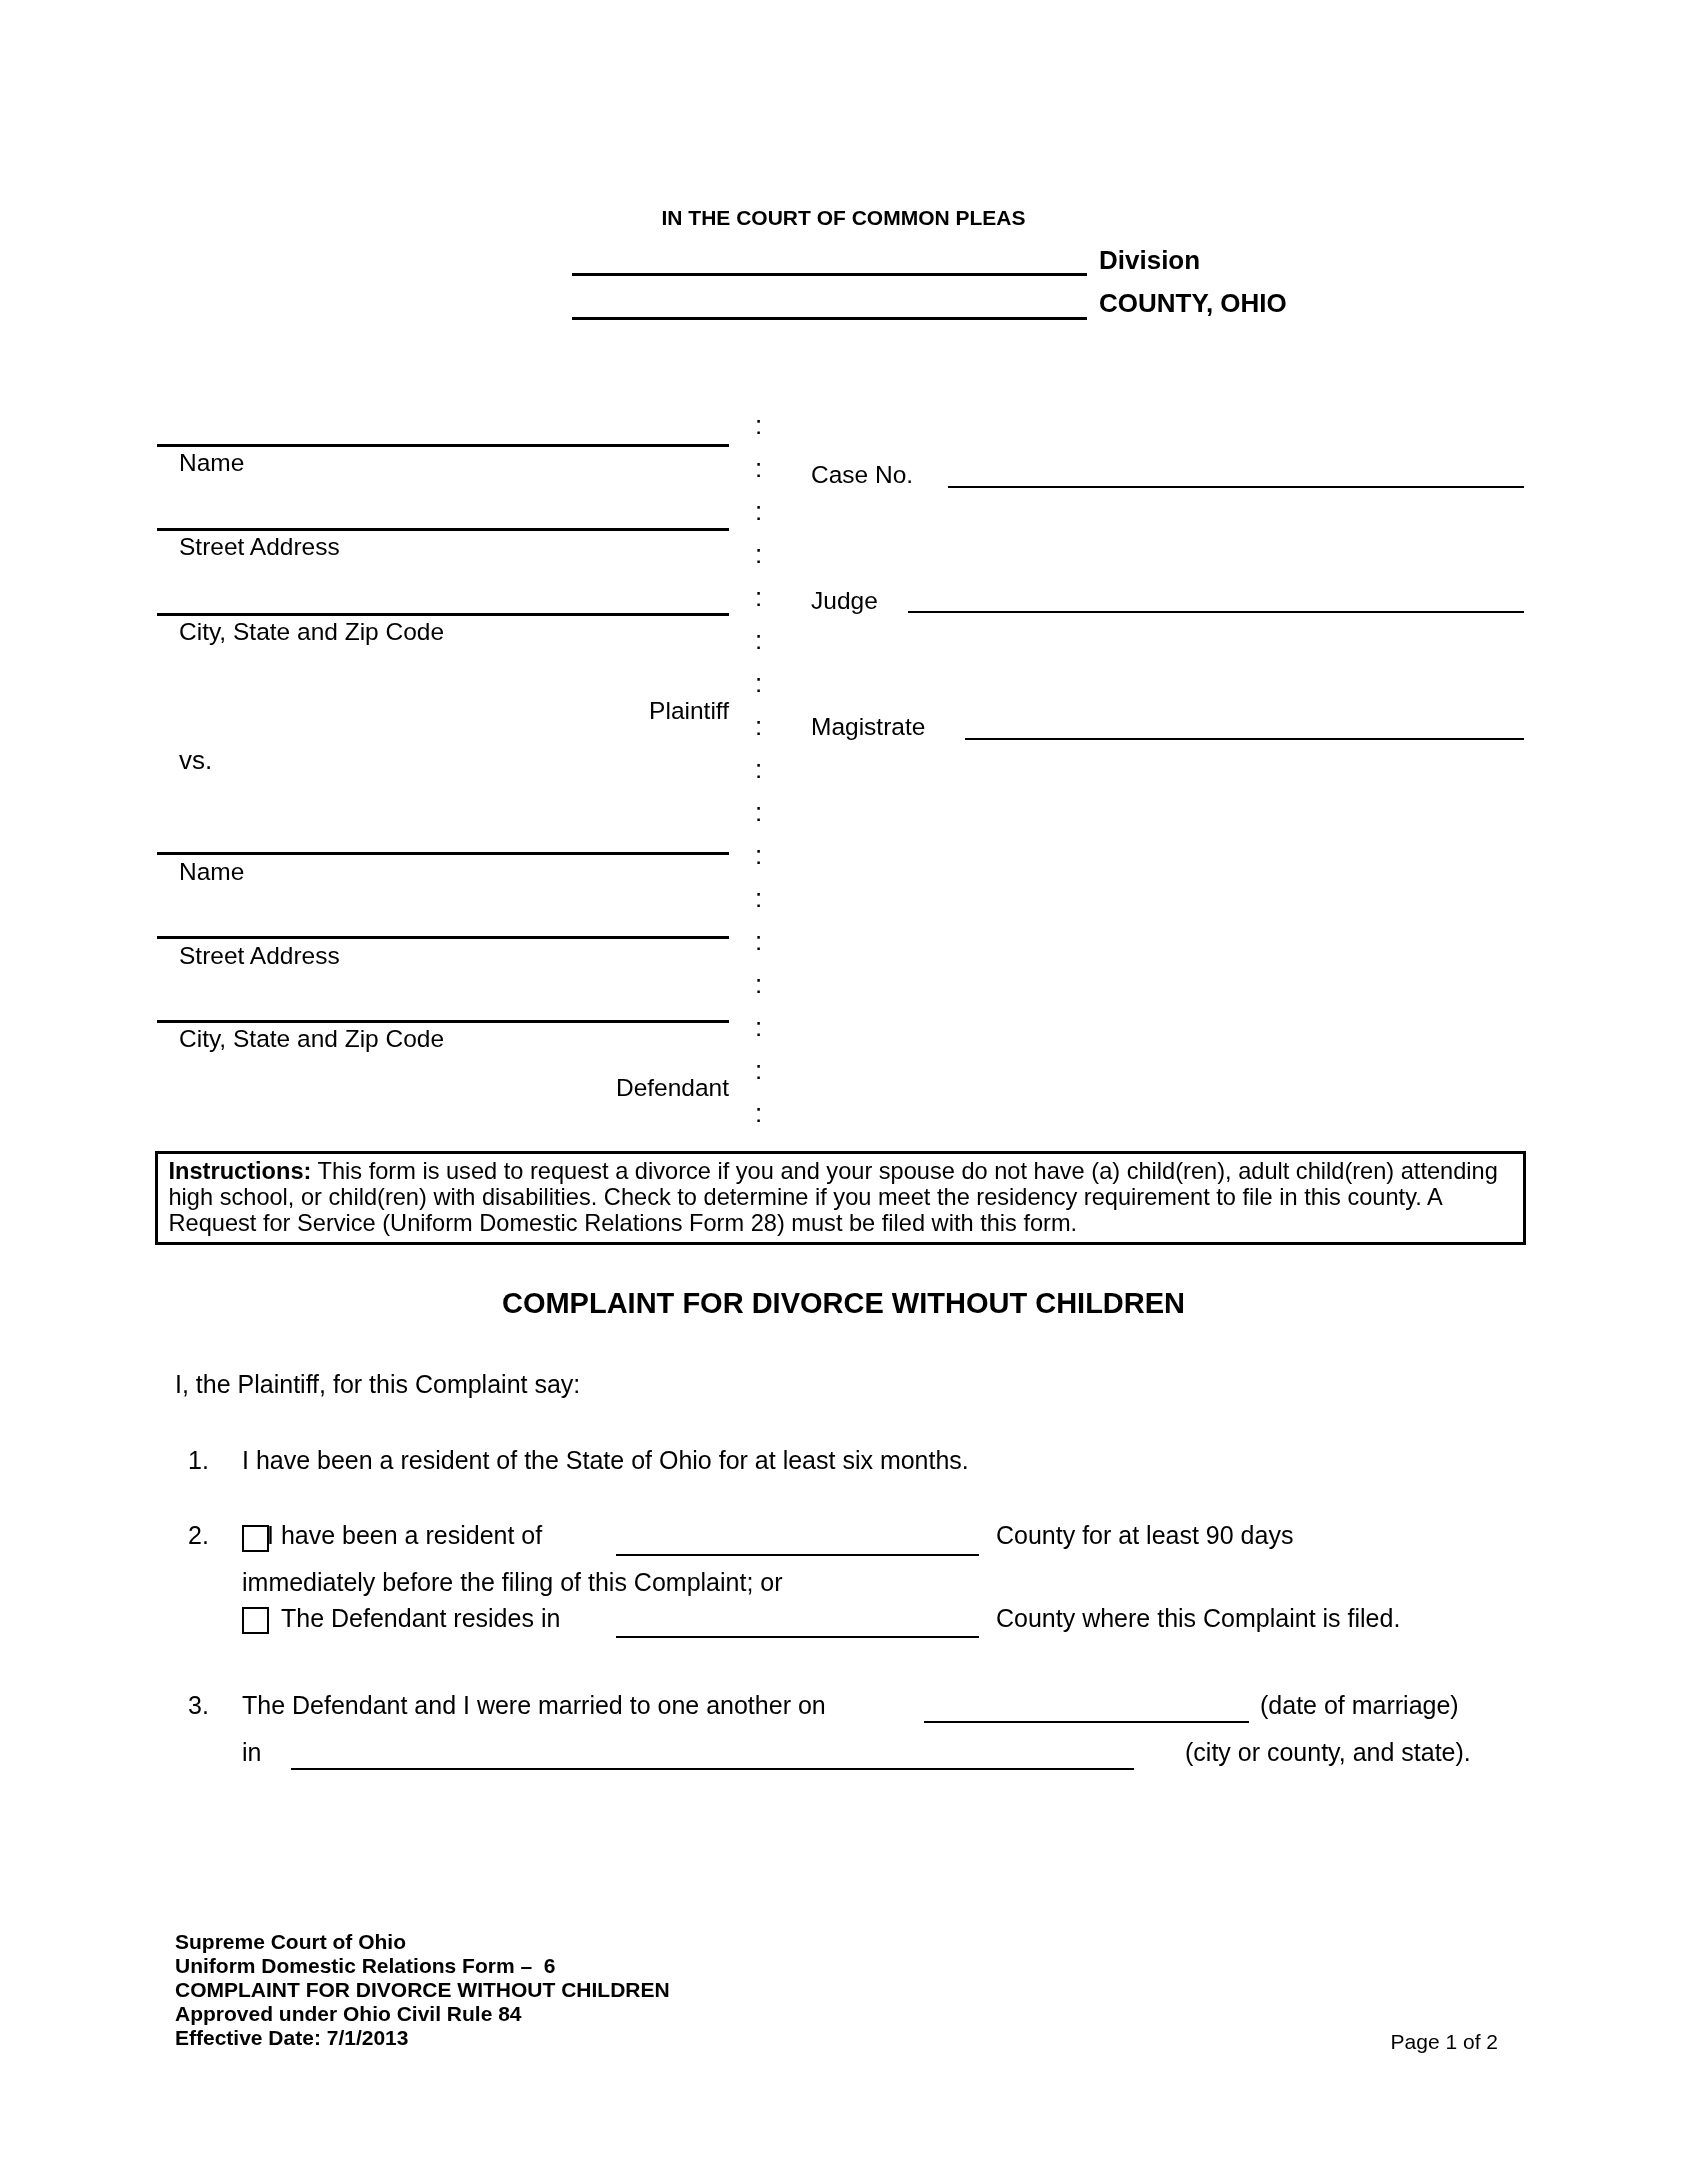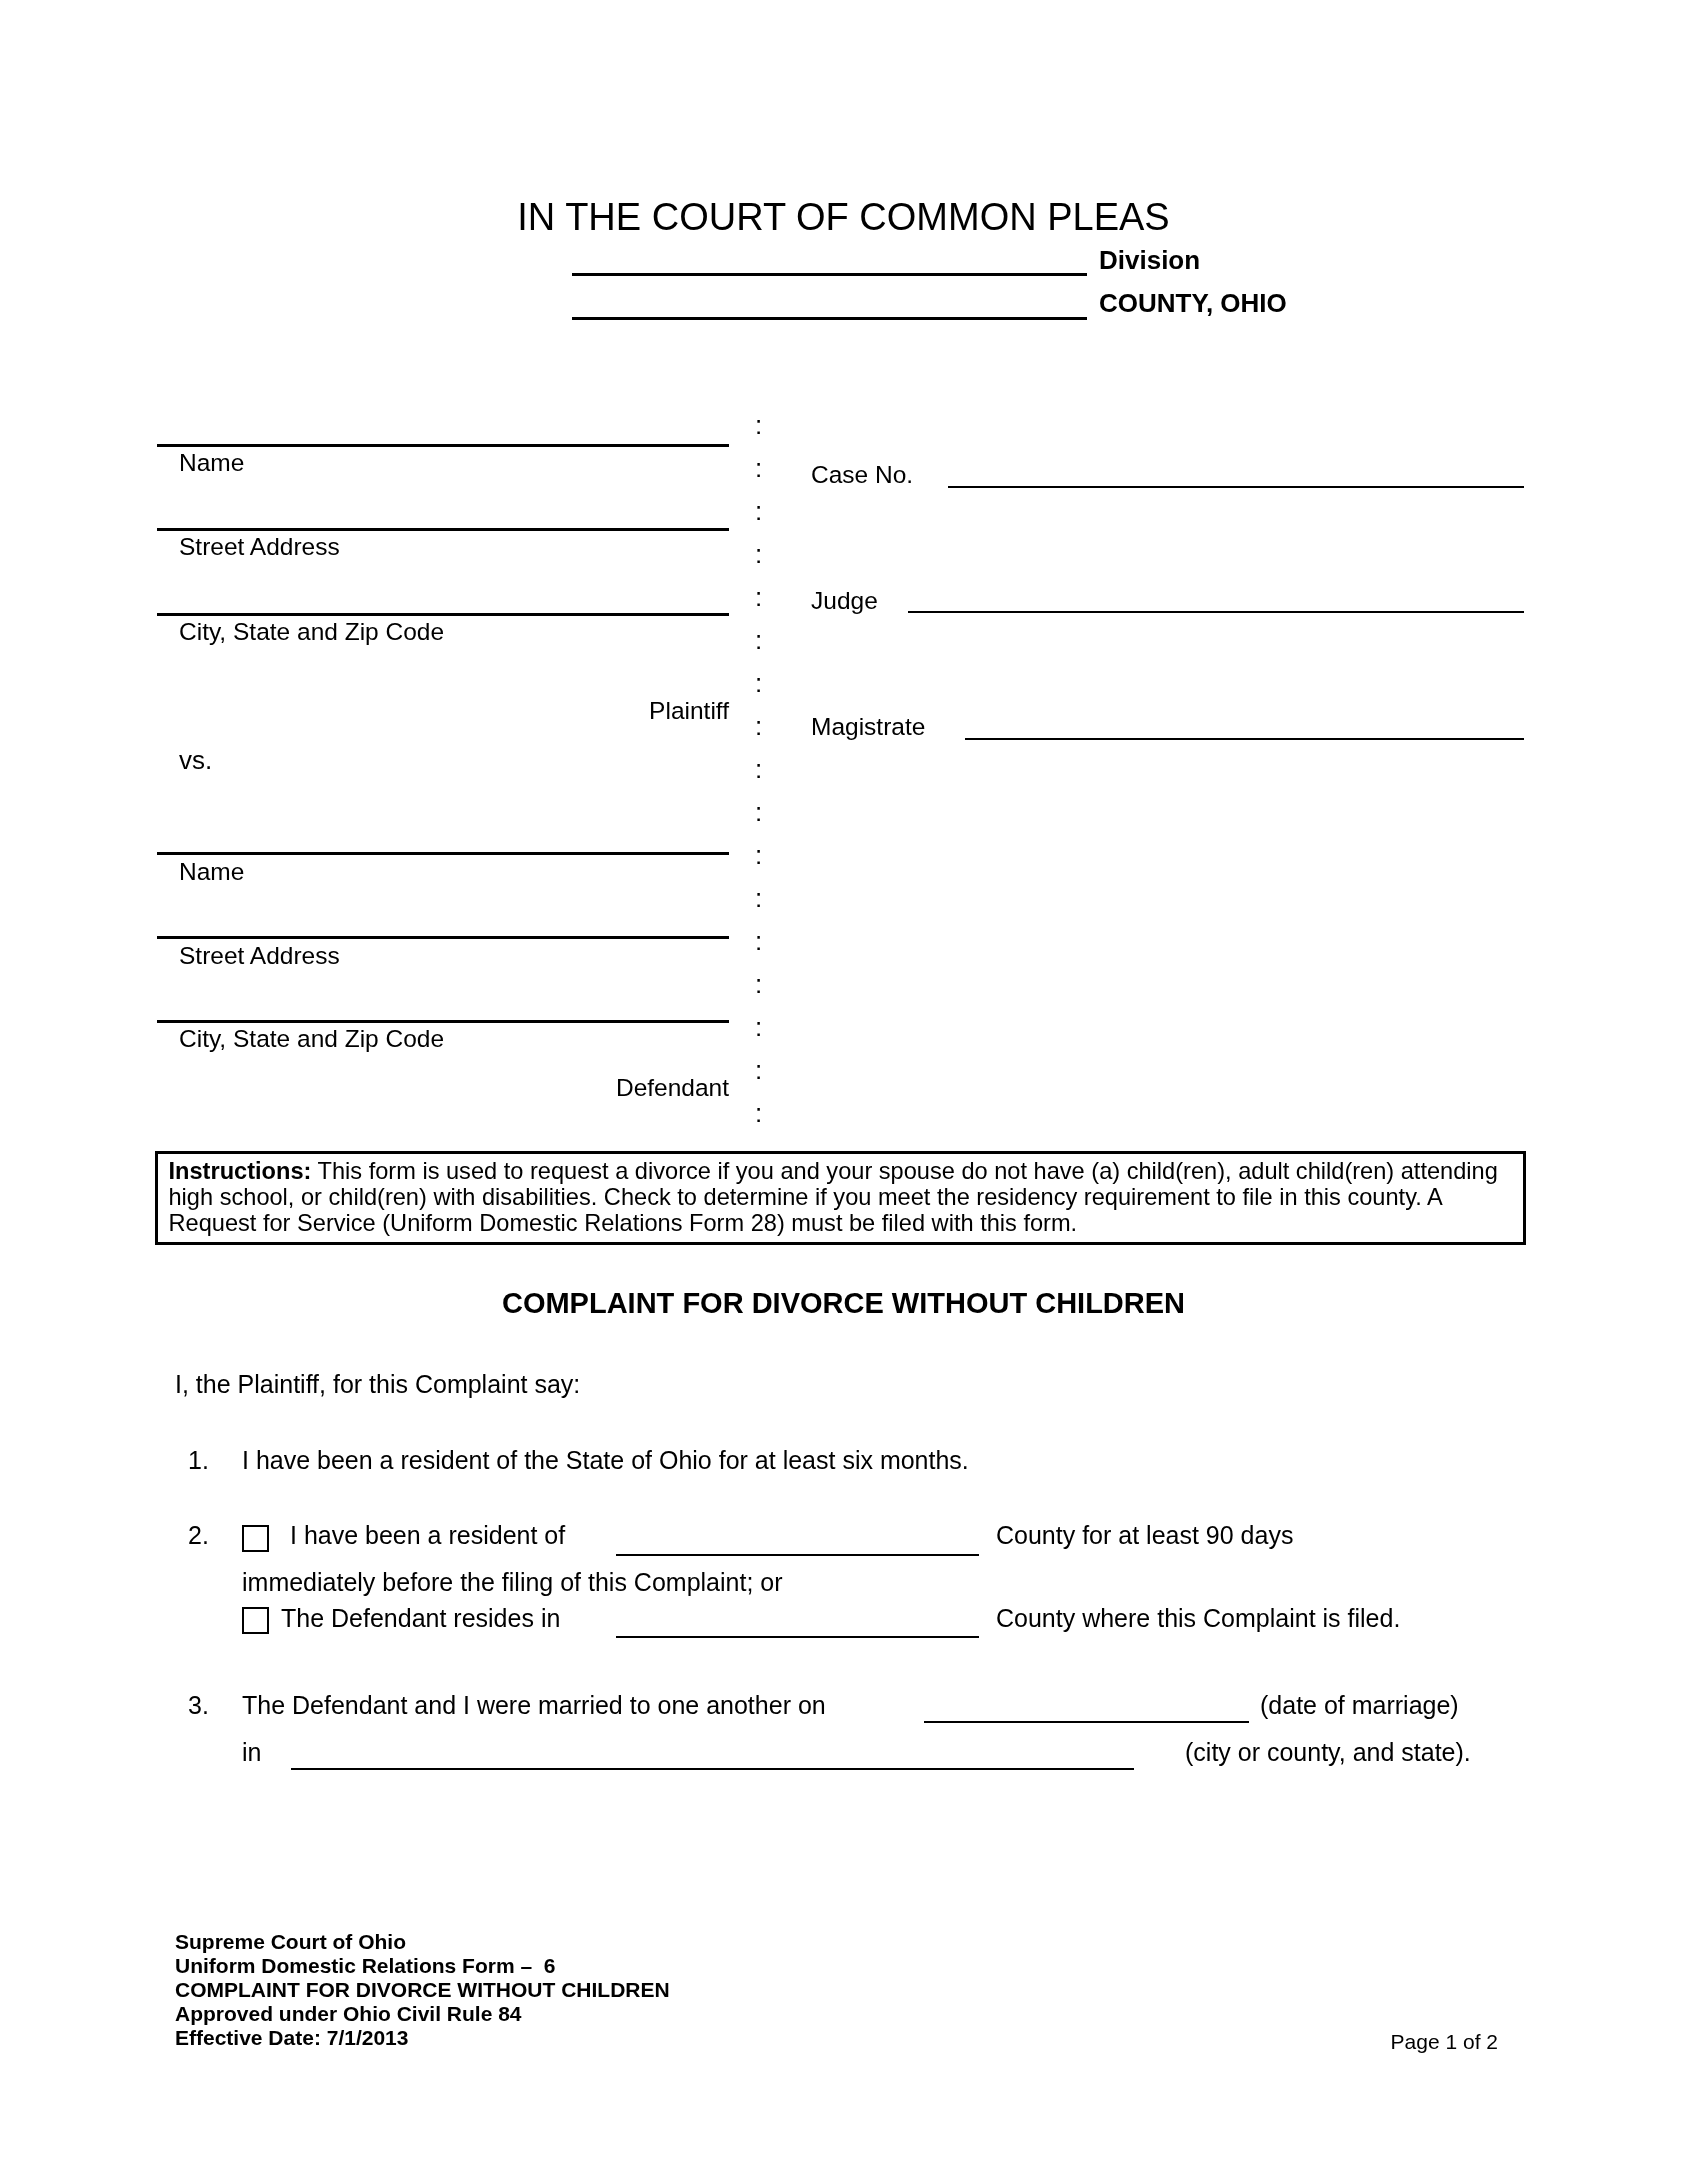--- a/index.html
+++ b/index.html
@@ -7,21 +7,21 @@
     position:relative;width:1687px;height:2184px;background:#ffffff;
     font-family:"Liberation Sans","DejaVu Sans",sans-serif;color:#000;
     overflow:hidden;
   }
   .abs{position:absolute;}
   .line{position:absolute;height:0;border-bottom:3.5px solid #000;}
   .thin{border-bottom-width:2.6px;}
   .bold{font-weight:bold;}
 
   
-  .court-title{left:0;right:0;top:196px;text-align:center;font-size:38px;font-weight:normal;}
+  .court-title{left:0;right:0;top:206px;text-align:center;font-size:21px;font-weight:bold;}
   .division-blank{left:572px;top:273px;width:515px;}
   .division-label{left:1099px;top:245px;font-size:26px;font-weight:bold;}
   .county-blank{left:572px;top:317px;width:515px;}
   .county-label{left:1099px;top:288px;font-size:26px;font-weight:bold;}
 
   
   .cap-label{font-size:24.5px;}
   .cap-blank{left:157px;width:572px;}
   .b-p-name{top:444px;}   .l-p-name{left:179px;top:449px;}
   .b-p-street{top:528px;} .l-p-street{left:179px;top:533px;}
@@ -53,21 +53,21 @@
 
   
   .main-title{left:0;right:0;top:1287px;text-align:center;font-size:29px;font-weight:bold;}
   .body-text{font-size:25px;}
   .intro{left:175px;top:1370px;text-align:center;}
   .i1-num{left:188px;top:1446px;}
   .i1-text{left:242px;top:1446px;}
   .i2-num{left:188px;top:1521px;}
   .checkbox{position:absolute;width:23px;height:23px;border:2.6px solid #000;background:#fff;}
   .i2-cb1{left:242px;top:1525px;}
-  .i2-o1{left:290px;top:1521px;text-align:center;}
+  .i2-o1{left:267px;top:1521px;text-align:center;}
   .i2-b1{left:616px;top:1554px;width:363px;}
   .i2-a1{left:996px;top:1521px;}
   .i2-l2{left:242px;top:1568px;}
   .i2-cb2{left:242px;top:1607px;}
   .i2-o2{left:281px;top:1604px;}
   .i2-b2{left:616px;top:1636px;width:363px;}
   .i2-a2{left:996px;top:1604px;}
   .i3-num{left:188px;top:1691px;}
   .i3-t1{left:242px;top:1691px;}
   .i3-b1{left:924px;top:1721px;width:325px;}

